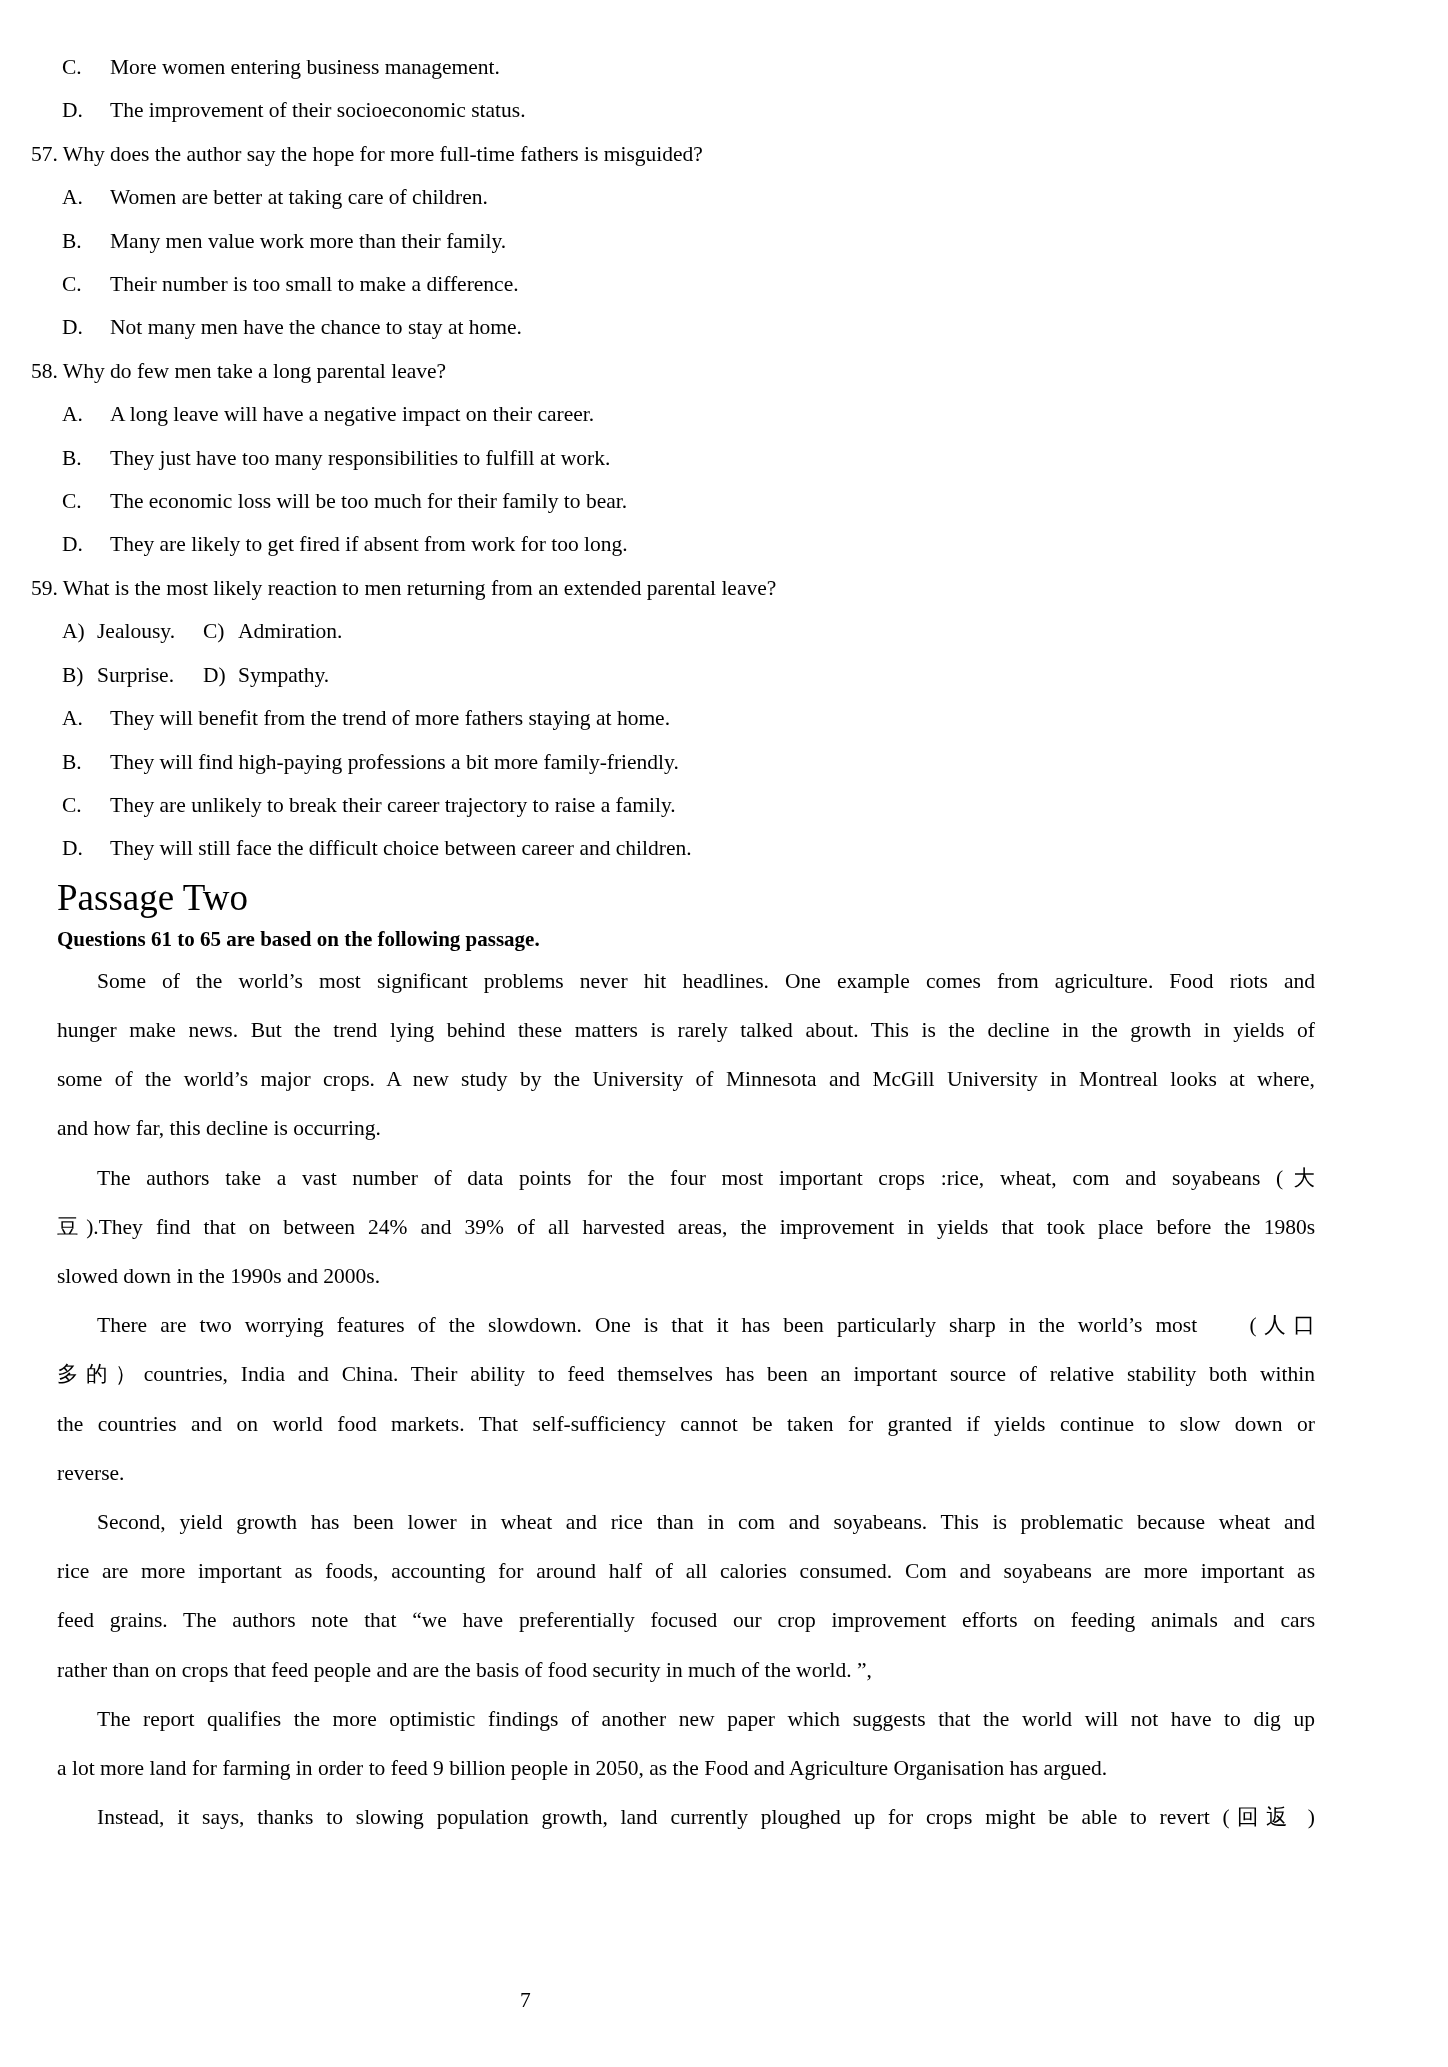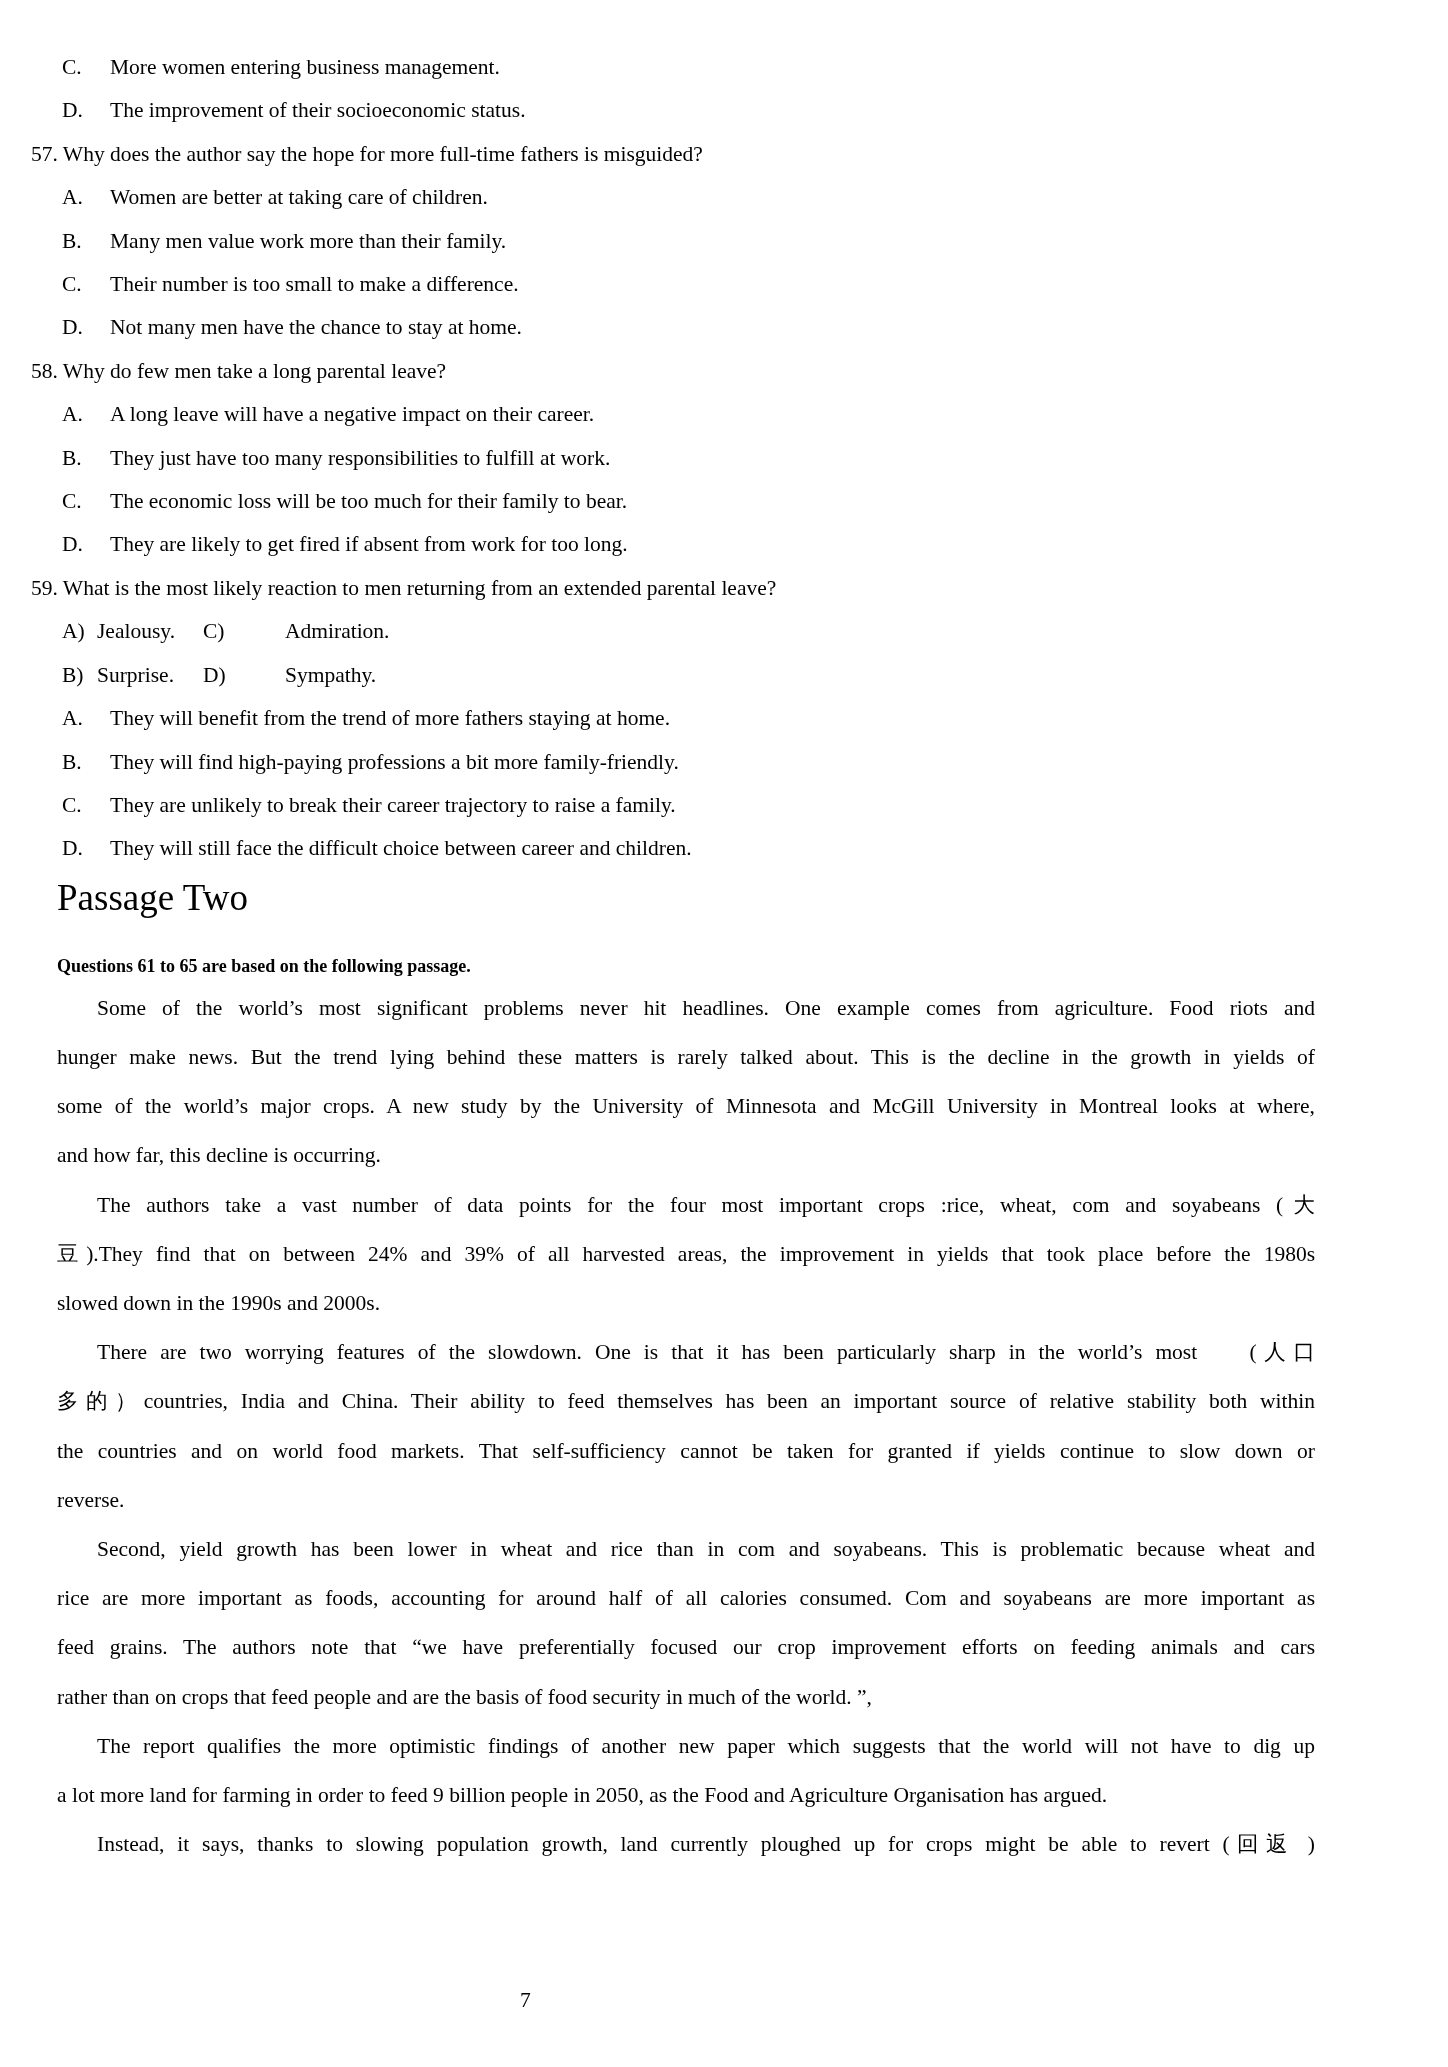--- a/index.html
+++ b/index.html
@@ -15,33 +15,32 @@
   
   .questions { padding-top: 46px; font-size: 21.5px; }
   .qrow { line-height: 43.4px; min-height: 43.4px; white-space: nowrap; }
   .q-stem { padding-left: 31px; }
   .q-option { display: flex; padding-left: 62px; }
   .opt-label { width: 48px; flex: 0 0 auto; }
   .opt-text { flex: 1 1 auto; }
   .q-pair { display: flex; padding-left: 62px; }
   .pair-label { width: 35px; flex: 0 0 auto; }
   .pair-text.c0 { width: 106px; flex: 0 0 auto; }
-  .pair-text.c1 { flex: 1 1 auto; margin-left: 47px; }
+  .pair-text.c1 { flex: 1 1 auto; }
 
   
   .passage-heading {
     margin: 4px 0 0 57px;
     font-size: 37px; line-height: 46px;
     font-weight: normal;
   }
   .passage-subheading {
     margin-left: 57px;
-    font-size: 18px; line-height: 36px;
+    font-size: 21px; line-height: 36px;
     font-weight: bold;
-    margin-top: 27px;
   }
 
   
   .passage-body {
     margin-left: 57px;
     width: 1258px;
     font-size: 21.5px;
   }
   .pline { line-height: 49.2px; min-height: 49.2px; }
   .pline.just { text-align: justify; text-align-last: justify; }

